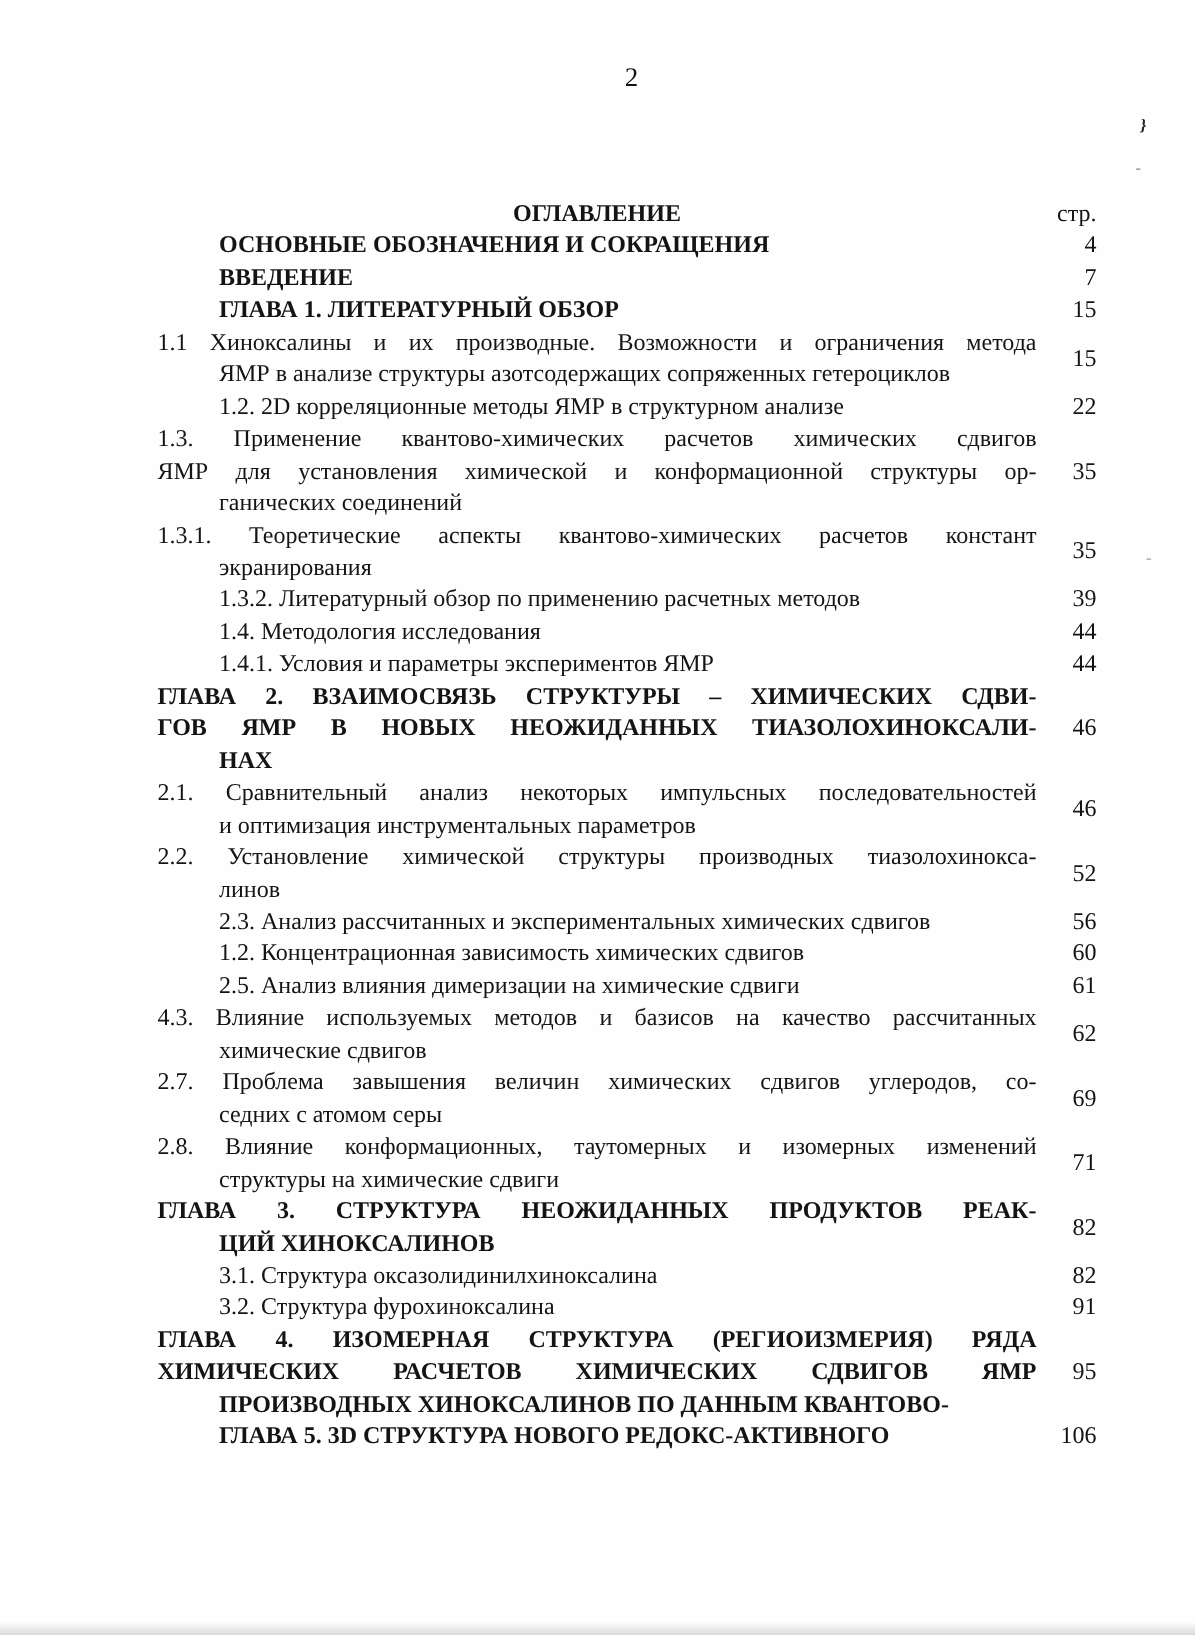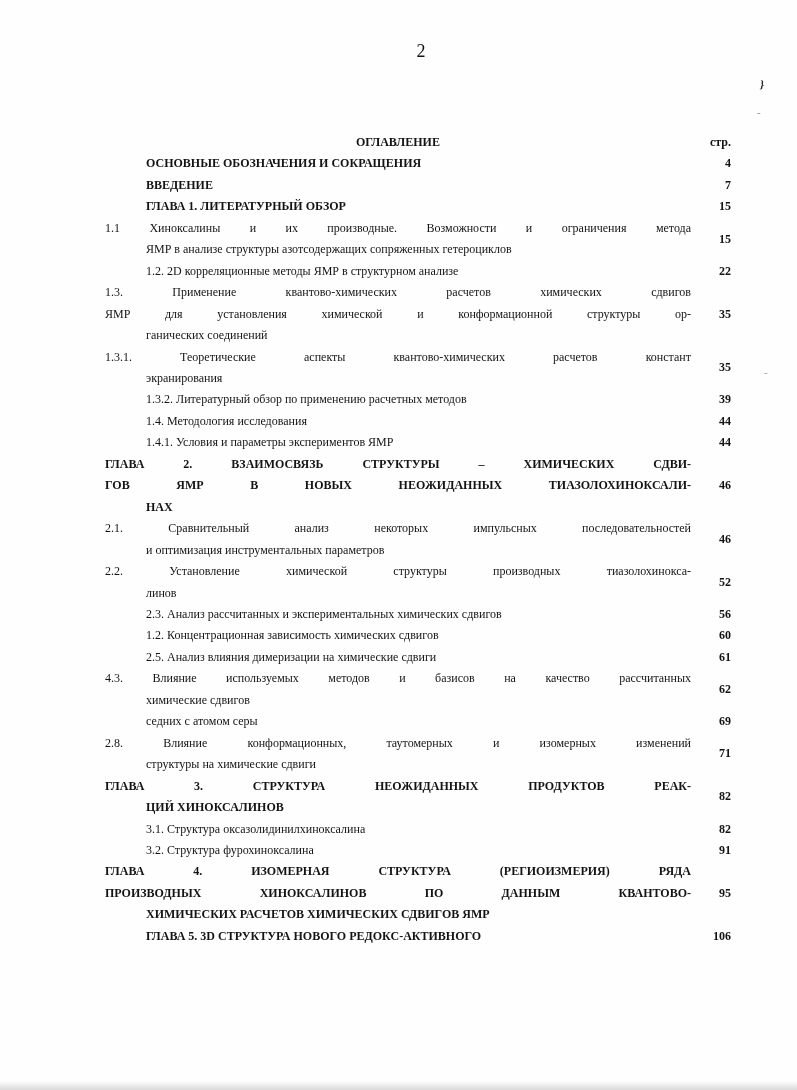--- a/index.html
+++ b/index.html
@@ -15,34 +15,34 @@
     padding-top:40px;
     text-align:center;
     text-indent:45px;
     font-size:18px;
     line-height:22px;
   }
   .toc{
     margin-top:70px;
     padding-left:105px;
     padding-right:66px;
-    font-size:12px;
+    font-size:16px;
     line-height:21.45px;
   }
   .row{display:flex;}
   .text{width:586px;}
   .line{text-align:justify;text-align-last:justify;}
   .line:last-child{text-align-last:left;margin-left:41px;}
   .row.bold .text{font-weight:bold;}
   .pagecol{
     flex:1;
     display:flex;
     align-items:center;
     justify-content:flex-end;
-    font-weight:bold;
+    font-weight:normal;
     text-align:center;
   }
   .title-row .text{text-align:center;font-weight:bold;}
   .title-row .pagecol{align-items:flex-start;}
   .artifact{position:absolute;user-select:none;}
   .a1{left:760px;top:78px;font-size:11px;font-weight:bold;color:#222;transform:rotate(8deg);}
   .a2{left:757px;top:106px;font-size:11px;color:#8a8a8a;}
   .a3{left:764px;top:366px;font-size:11px;color:#9a9a9a;}
   .scan-edge{
     position:absolute;left:0;bottom:0;width:100%;height:9px;
@@ -172,20 +172,21 @@
         </div>
         <div class="row">
           <div class="text">
             <div class="line">4.3. Влияние используемых методов и базисов на качество рассчитанных</div>
             <div class="line">химические сдвигов</div>
           </div>
           <div class="pagecol">62</div>
         </div>
         <div class="row">
           <div class="text">
+            <div class="line">2.7. Проблема завышения величин химических сдвигов углеродов, со-</div>
             <div class="line">седних с атомом серы</div>
           </div>
           <div class="pagecol">69</div>
         </div>
         <div class="row">
           <div class="text">
             <div class="line">2.8. Влияние конформационных, таутомерных и изомерных изменений</div>
             <div class="line">структуры на химические сдвиги</div>
           </div>
           <div class="pagecol">71</div>
@@ -205,22 +206,22 @@
         </div>
         <div class="row">
           <div class="text">
             <div class="line">3.2. Структура фурохиноксалина</div>
           </div>
           <div class="pagecol">91</div>
         </div>
         <div class="row bold">
           <div class="text">
             <div class="line">ГЛАВА 4. ИЗОМЕРНАЯ СТРУКТУРА (РЕГИОИЗМЕРИЯ) РЯДА</div>
+            <div class="line">ХИМИЧЕСКИХ РАСЧЕТОВ ХИМИЧЕСКИХ СДВИГОВ ЯМР</div>
             <div class="line">ПРОИЗВОДНЫХ ХИНОКСАЛИНОВ ПО ДАННЫМ КВАНТОВО-</div>
-            <div class="line">ХИМИЧЕСКИХ РАСЧЕТОВ ХИМИЧЕСКИХ СДВИГОВ ЯМР</div>
           </div>
           <div class="pagecol">95</div>
         </div>
         <div class="row bold">
           <div class="text">
             <div class="line">ГЛАВА 5. 3D СТРУКТУРА НОВОГО РЕДОКС-АКТИВНОГО</div>
           </div>
           <div class="pagecol">106</div>
         </div>
       </div>

